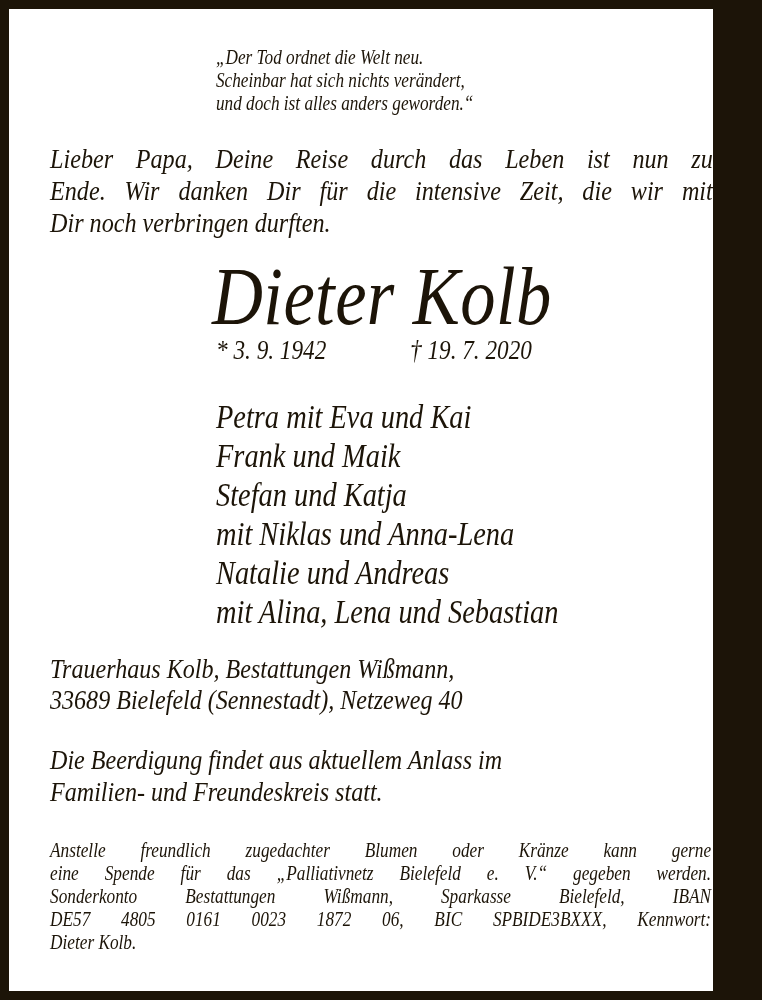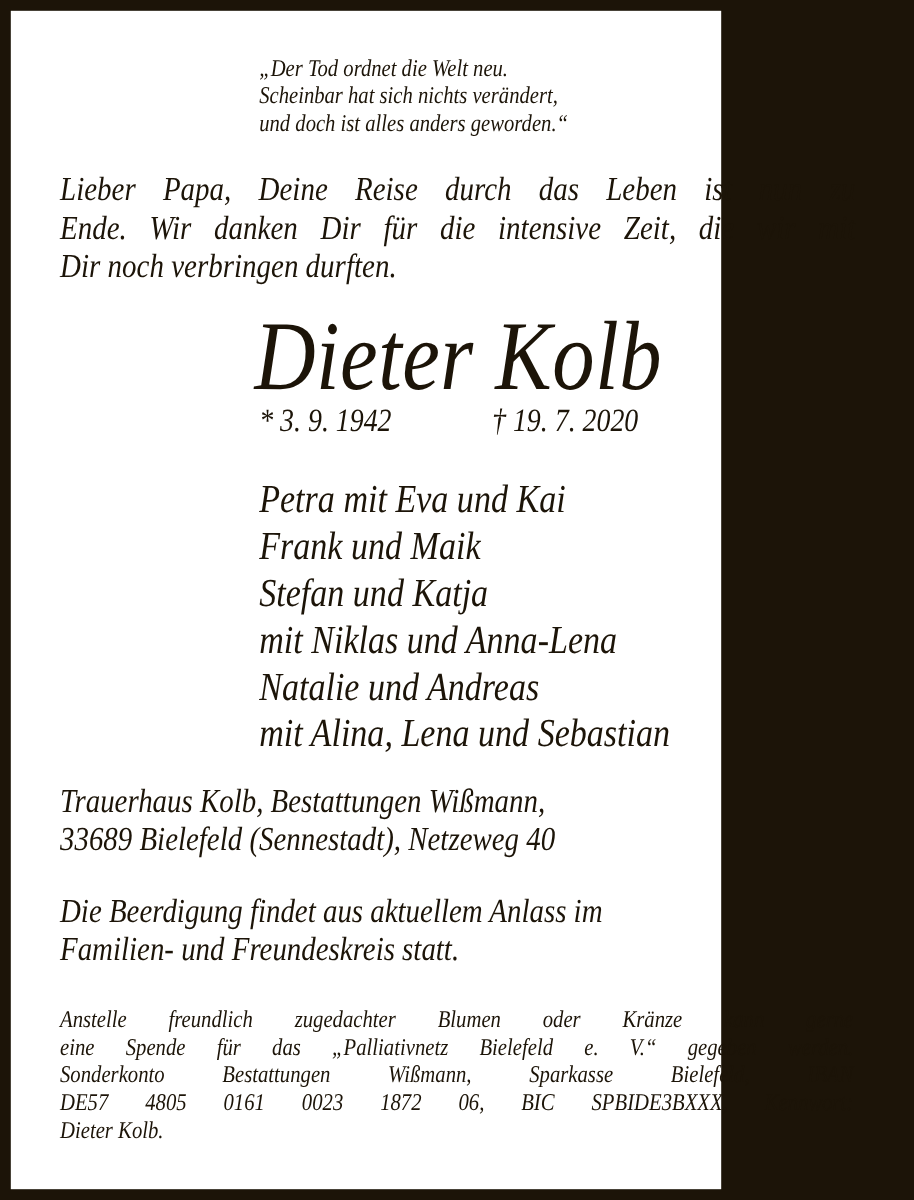--- a/index.html
+++ b/index.html
@@ -1,17 +1,17 @@
 <!DOCTYPE html>
 <html><head>
 <meta charset="utf-8">
 <style>
   html, body { margin: 0; padding: 0; }
   body { width: 762px; height: 1000px; background: #1c1408; position: relative; overflow: hidden; }
-  .card { position: absolute; left: 9px; top: 9px; width: 592px; height: 982px; background: #ffffff; }
+  .card { position: absolute; left: 9px; top: 9px; width: 704px; height: 982px; background: #ffffff; }
   .t { position: absolute; white-space: nowrap; font-family: "Liberation Serif", "DejaVu Serif", serif; font-style: italic; color: #1c1408; transform-origin: left top; }
   .quote { left: 207px; font-size: 20px; line-height: 23px; transform: scaleX(0.86); }
   .intro { left: 41px; width: 768px; font-size: 28px; line-height: 32px; transform: scaleX(0.863); text-align: justify; text-align-last: justify; }
   .intro.last { text-align-last: left; }
   .name { left: 203px; top: 243px; font-size: 82px; line-height: 90px; transform: scaleX(0.86); letter-spacing: 0.5px; }
   .date { font-size: 27px; line-height: 30px; transform: scaleX(0.86); }
   .fam { left: 207px; font-size: 33px; line-height: 39px; transform: scaleX(0.86); }
   .addr { left: 41px; font-size: 28px; line-height: 30px; transform: scaleX(0.86); }
   .small { left: 41px; width: 766px; font-size: 20px; line-height: 23px; transform: scaleX(0.863); text-align: justify; text-align-last: justify; }
   .small.last { text-align-last: left; }

